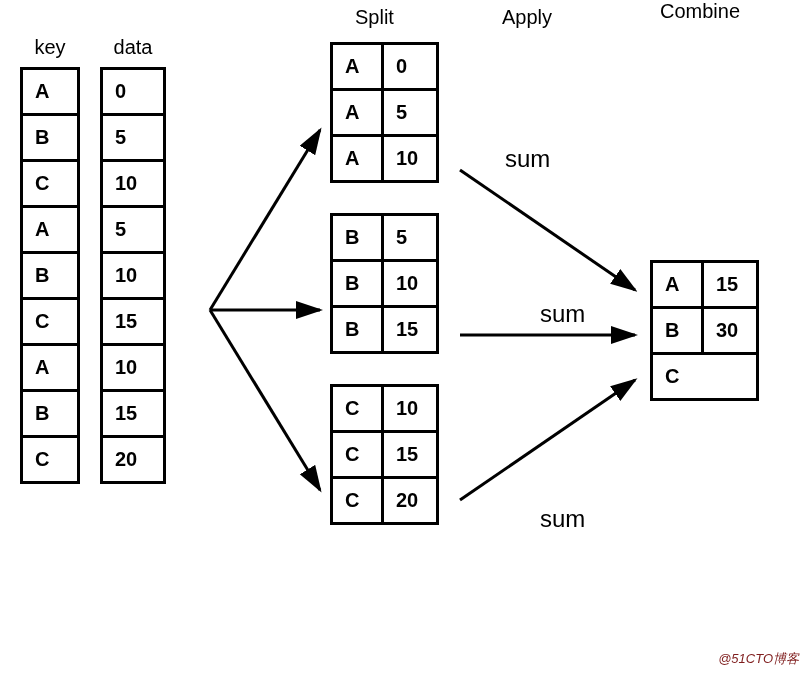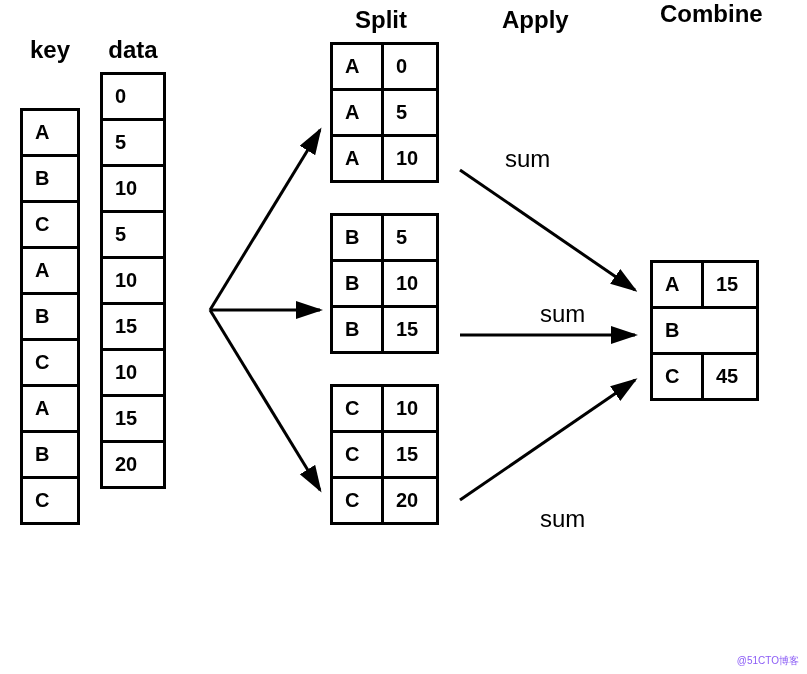--- a/index.html
+++ b/index.html
@@ -16,22 +16,22 @@
     display: flex;
     align-items: flex-start;
     gap: 0;
   }
   .col {
     display: flex;
     flex-direction: column;
     align-items: center;
   }
   .col-header {
-    font-weight: bold;
-    font-size: 24px;
+    font-weight: normal;
+    font-size: 20px;
     margin-bottom: 8px;
   }
   .tbl {
     border: 3px solid #000;
     display: flex;
     flex-direction: column;
   }
   .tbl .row {
     display: flex;
   }
@@ -66,34 +66,35 @@
     pointer-events: none;
   }
   .sum-label {
     position: absolute;
     font-size: 24px;
   }
   .watermark {
     position: absolute;
     right: 8px;
     bottom: 6px;
-    color: #8b5cf6;
-    font-size: 10px;
+    color: #7f1d1d;
+    font-size: 13px;
+    font-style: italic;
   }
 </style>
 </head>
 <body>
 
 <div class="col-header" style="position:absolute; left:355px; top:6px;">Split</div>
 <div class="col-header" style="position:absolute; left:502px; top:6px;">Apply</div>
 <div class="col-header" style="position:absolute; left:660px; top:0;">Combine</div>
 
 <div class="container" style="position:absolute; left:20px; top:36px;">
 
-  <div class="col key-col" style="margin-right:20px;gap:36px;">
+  <div class="col key-col" style="margin-right:20px;">
     <div class="col-header">key</div>
     <div class="tbl">
       <div class="row">
           <div class="cell">A</div>
         </div>
       <div class="row">
           <div class="cell">B</div>
         </div>
       <div class="row">
           <div class="cell">C</div>
@@ -200,24 +201,24 @@
 </div>
 
 <div class="combine" style="position:absolute; left:650px; top:260px;">
   <div class="tbl">
     <div class="row">
         <div class="cell">A</div>
         <div class="cell">15</div>
       </div>
     <div class="row">
         <div class="cell">B</div>
-      </div>
-    <div class="row">
-        <div class="cell">C</div>
-        <div class="cell">45</div>
+        <div class="cell">30</div>
+      </div>
+    <div class="row">
+        <div class="cell">C</div>
       </div>
   </div>
 </div>
 
 <div class="sum-label" style="left:505px; top:145px;">sum</div>
 <div class="sum-label" style="left:540px; top:300px;">sum</div>
 <div class="sum-label" style="left:540px; top:505px;">sum</div>
 
 <svg class="arrow-layer" width="807" height="674">
   <defs>

